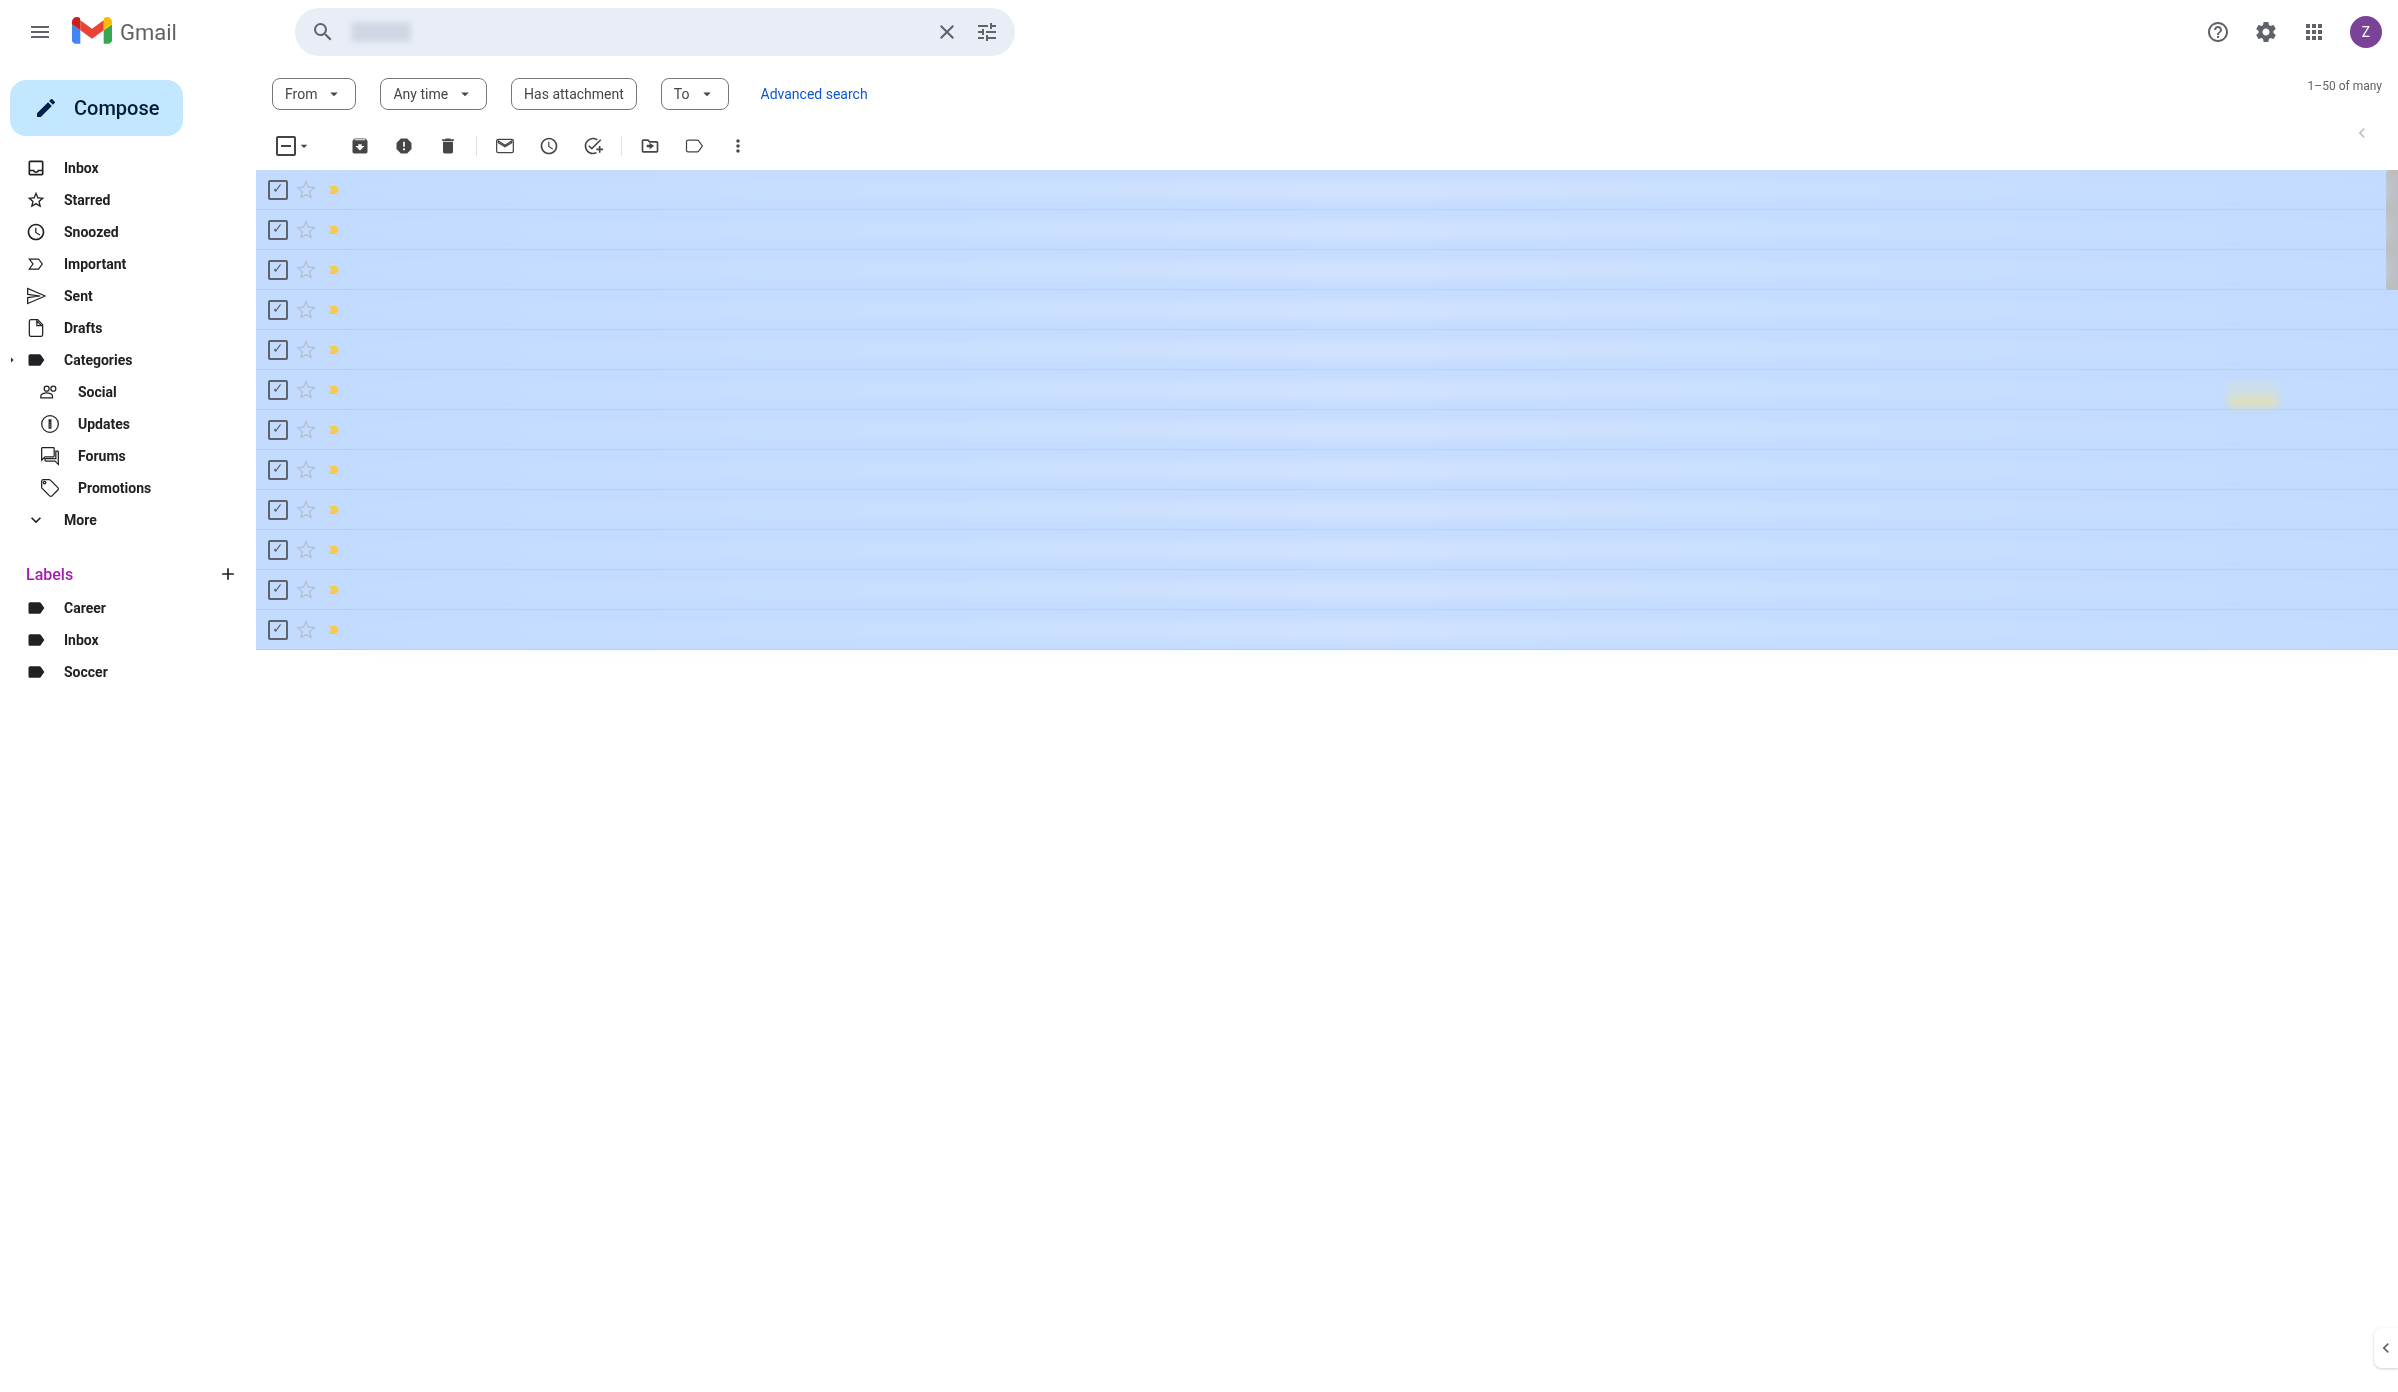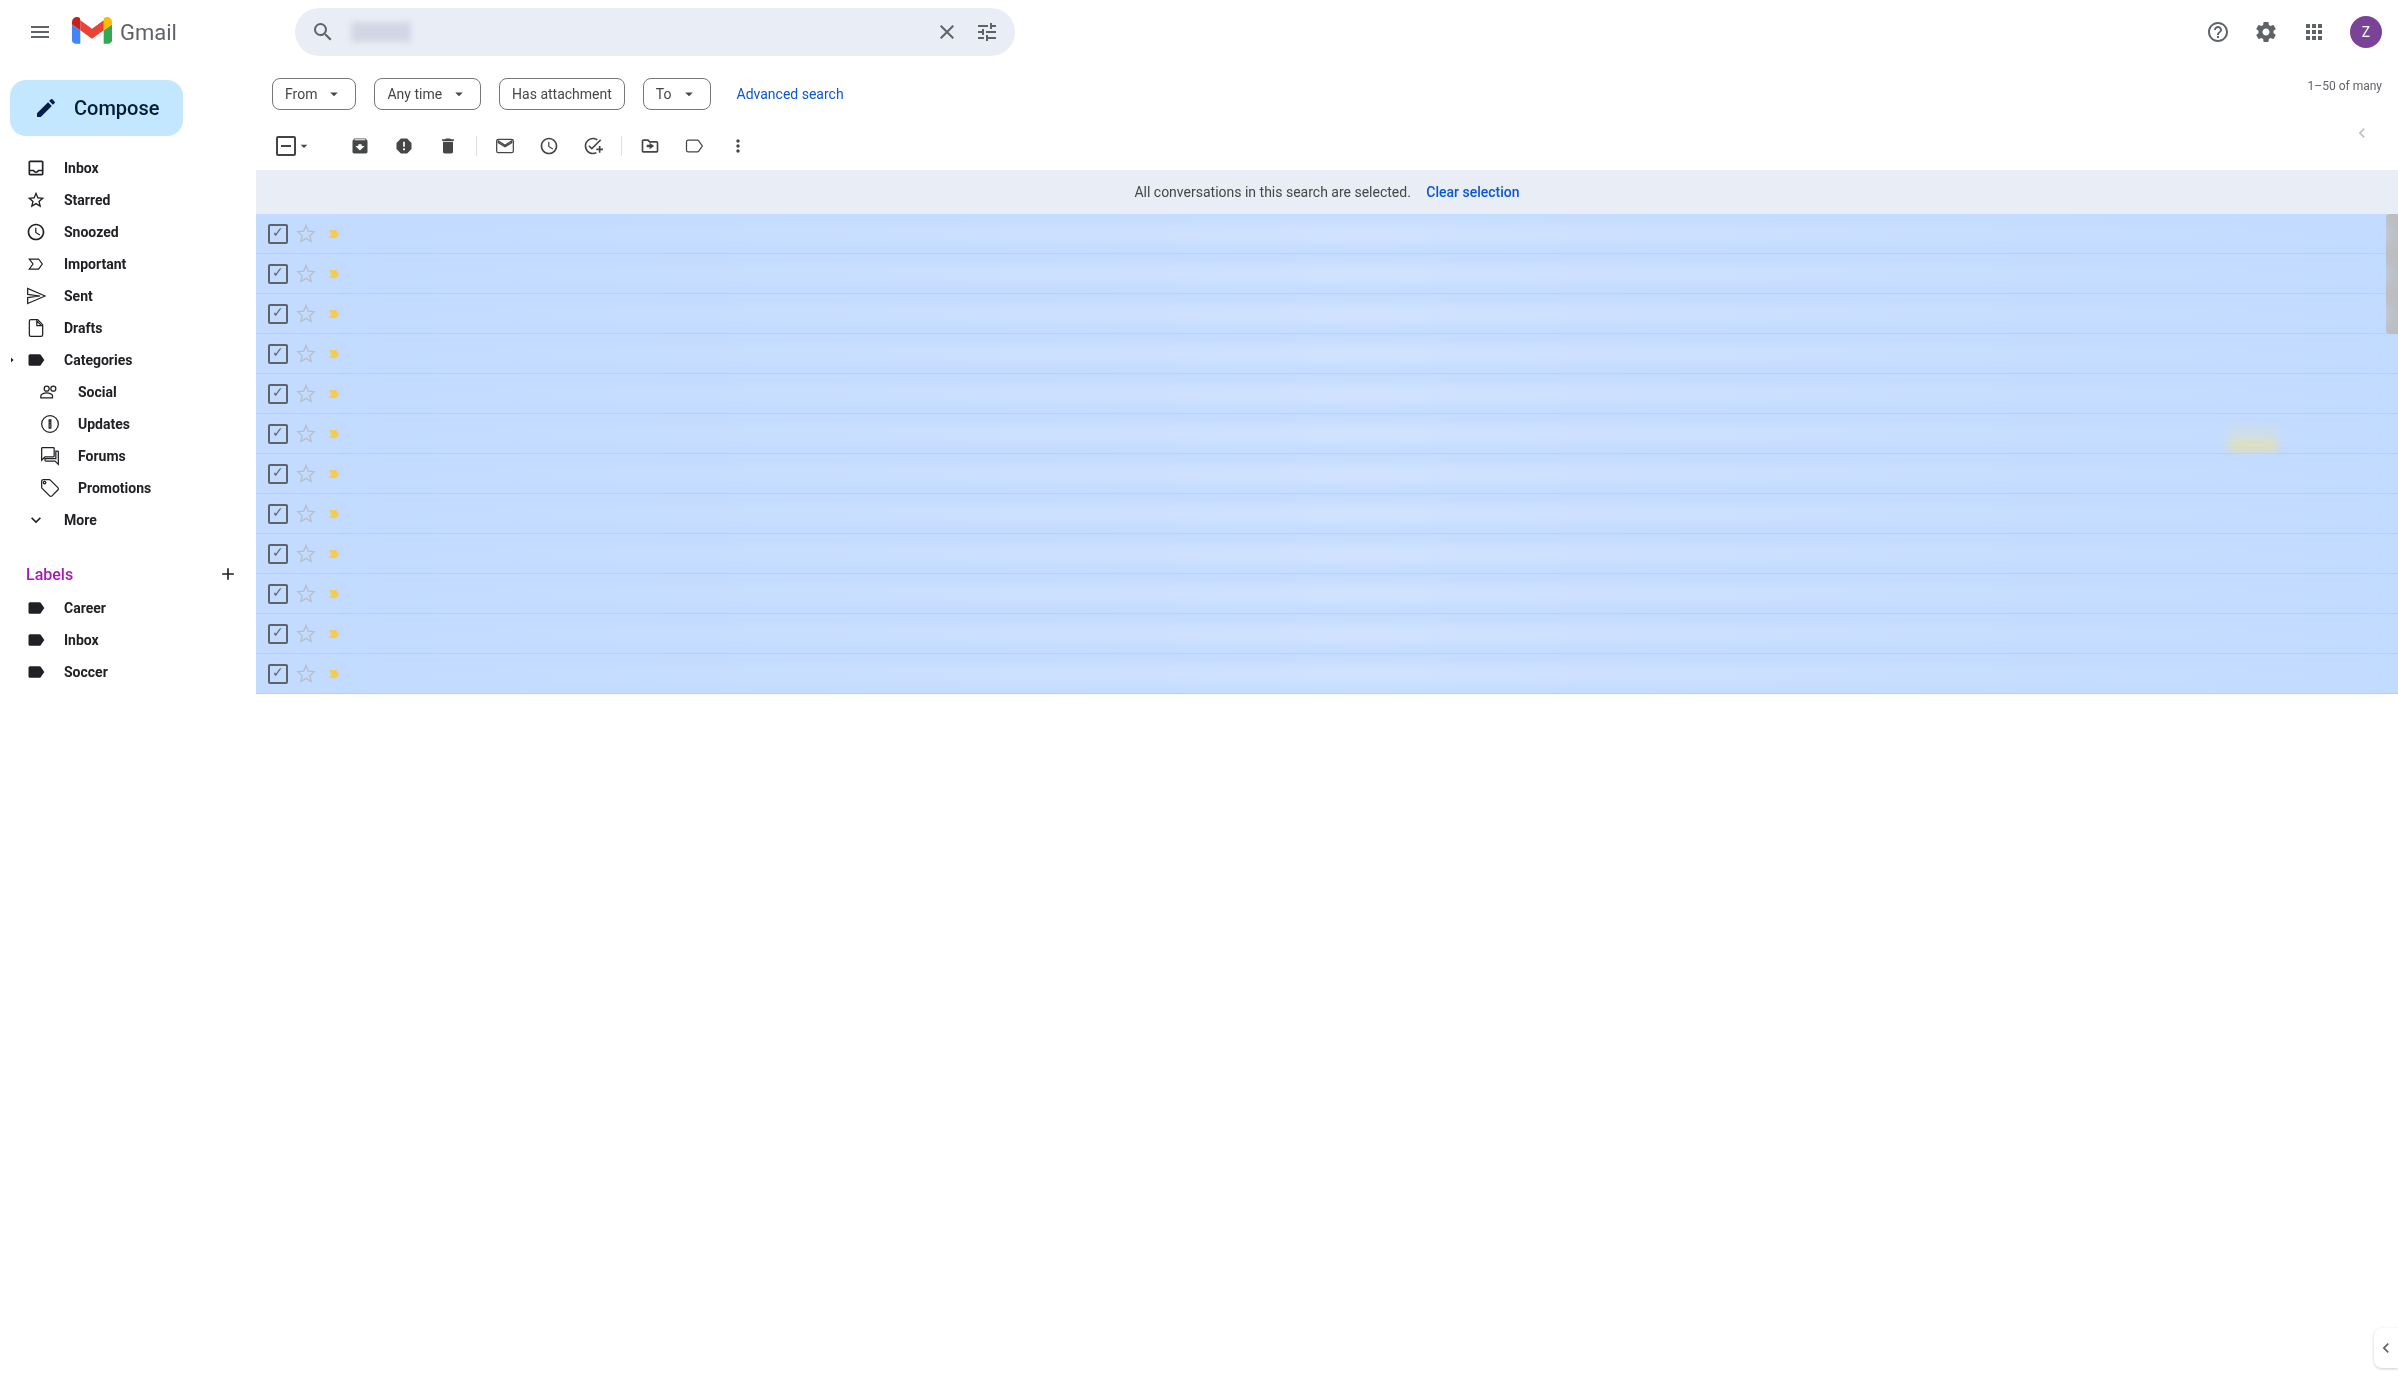--- a/index.html
+++ b/index.html
@@ -179,21 +179,21 @@
       border-radius: 16px 0 0 0;
       margin-top: 2px;
       overflow: hidden;
       display: flex;
       flex-direction: column;
     }
     .filter-row {
       padding: 12px 16px;
       display: flex;
       align-items: center;
-      gap: 18px;
+      gap: 24px;
     }
     .filter-chip {
       height: 32px;
       padding: 0 12px;
       border: 1px solid #747775;
       border-radius: 8px;
       display: flex;
       align-items: center;
       gap: 8px;
       font-size: 14px;
@@ -659,24 +659,20 @@
             </svg>
         </div>
         <div class="pagination-btn">
           <svg width="20" height="20" viewBox="0 0 24 24">
               <path fill="#5f6368" d="M10 6L8.59 7.41 13.17 12l-4.58 4.59L10 18l6-6z"></path>
             </svg>
         </div>
       </div>
     </div>
 
-    <div class="selection-banner">
-      <span>All conversations in this search are selected.</span>
-      <span class="clear-link">Clear selection</span>
-    </div>
 
     <div class="email-list" id="email-list">
       <div class="scrollbar-track"></div>
       <div class="highlight-blur"></div>
     <div class="email-row">
     <div class="row-checkbox checked"></div>
     <svg class="row-star" viewBox="0 0 24 24">
             <path fill="none" stroke="#b8bdc6" stroke-width="1.5" d="M12 17.27L18.18 21l-1.64-7.03L22 9.24l-7.19-.61L12 2 9.19 8.63 2 9.24l5.46 4.73L5.82 21z"></path>
           </svg>
     <svg class="row-important" viewBox="0 0 24 24">

